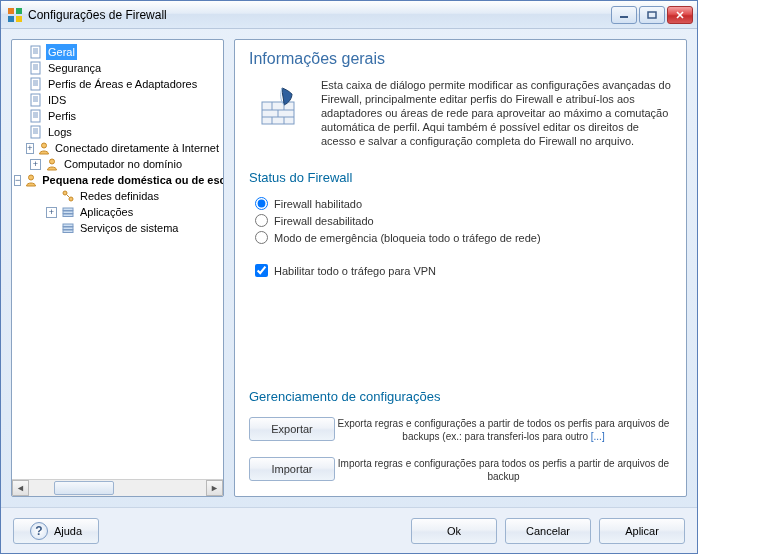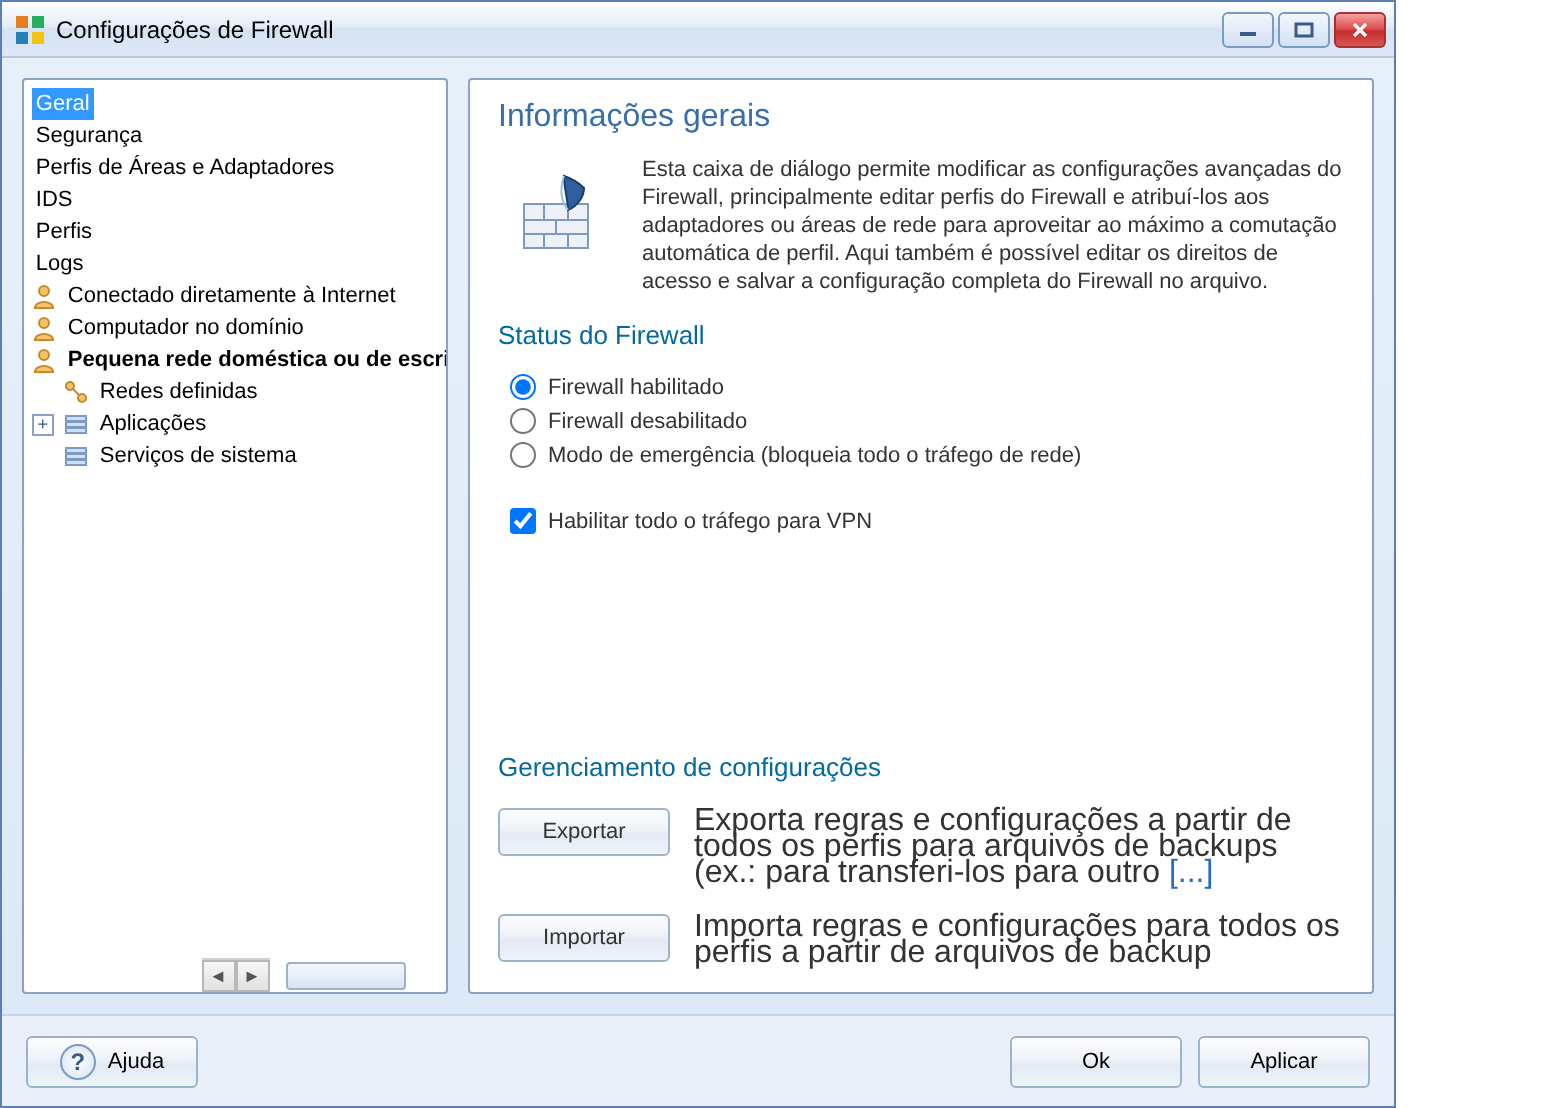--- a/index.html
+++ b/index.html
@@ -56,21 +56,20 @@
   gap: 10px;
 }
 .tree-panel {
   width: 213px;
   background: #fff;
   border: 1px solid #8aa3c2;
   border-radius: 2px;
   display: flex;
   flex-direction: column;
   overflow: hidden;
-  align-items: center;
 }
 .tree {
   flex: 1;
   padding: 4px 2px;
   overflow: hidden;
   font-size: 11px;
   line-height: 16px;
 }
 .tree-row {
   display: flex;
@@ -124,35 +123,35 @@
   flex: 1;
   background: #fff;
   border: 1px solid #8aa3c2;
   border-radius: 2px;
   padding: 10px 14px;
   overflow: hidden;
   color: #333;
   display:flex;flex-direction:column;gap:8px;
 }
 .heading { color: #396fa8; font-size: 16px; margin-bottom: 2px; }
-.info-row { display:flex; gap:10px; align-items:flex-start; }
+.info-row { display:flex; gap:10px; align-items:flex-start; margin-bottom:10px; }
 .info-icon { width: 62px; display:flex; align-items:flex-start; justify-content:center; padding-top:6px; }
 .info-text { flex:1; font-size:11px; color:#333; line-height:14px; }
 .sub-heading { color: #0369a1; font-size: 13px; margin-top:4px; margin-bottom:2px; }
 .radio-row, .check-row { display:flex; align-items:center; gap:6px; padding:2px 0 2px 6px; font-size:11px; cursor:pointer;}
 .flexgap { flex:1; }
-.mgmt-row { display:flex; gap:12px; align-items:flex-start; padding:3px 0;}
+.mgmt-row { display:flex; gap:0; align-items:flex-start; padding:3px 0;}
 .mgmt-btn {
   width: 86px; height:24px;
   background: linear-gradient(#fdfdfe,#eef2f8 45%,#e3eaf4 55%,#eef4fa);
   border:1px solid #9cb3d0; border-radius:3px;
   font-size:11px; cursor:pointer;
   display:flex;align-items:center;justify-content:center;
 }
-.mgmt-text { flex:1; font-size:16px; line-height:13px; color:#333; }
+.mgmt-text { flex:1; font-size:10px; line-height:13px; color:#333;text-align:center; }
 .link-dots { color:#2a6bbf; cursor:pointer; }
 .footer {
   height: 46px;
   border-top: 1px solid #c8d5e6;
   background: #eaf0f9;
   display:flex; align-items:center;
   padding: 8px 12px;
   gap: 8px;
 }
 .btn {
@@ -429,16 +428,17 @@
 
   </div>
 
   <div class="footer">
     <div class="btn">
       <span class="help-circle">?</span>
       <span>Ajuda</span>
     </div>
     <div style="flex:1"></div>
     <div class="btn">Ok</div>
+    <div class="btn">Cancelar</div>
     <div class="btn">Aplicar</div>
   </div>
 
 </div>
 
 </body></html>

